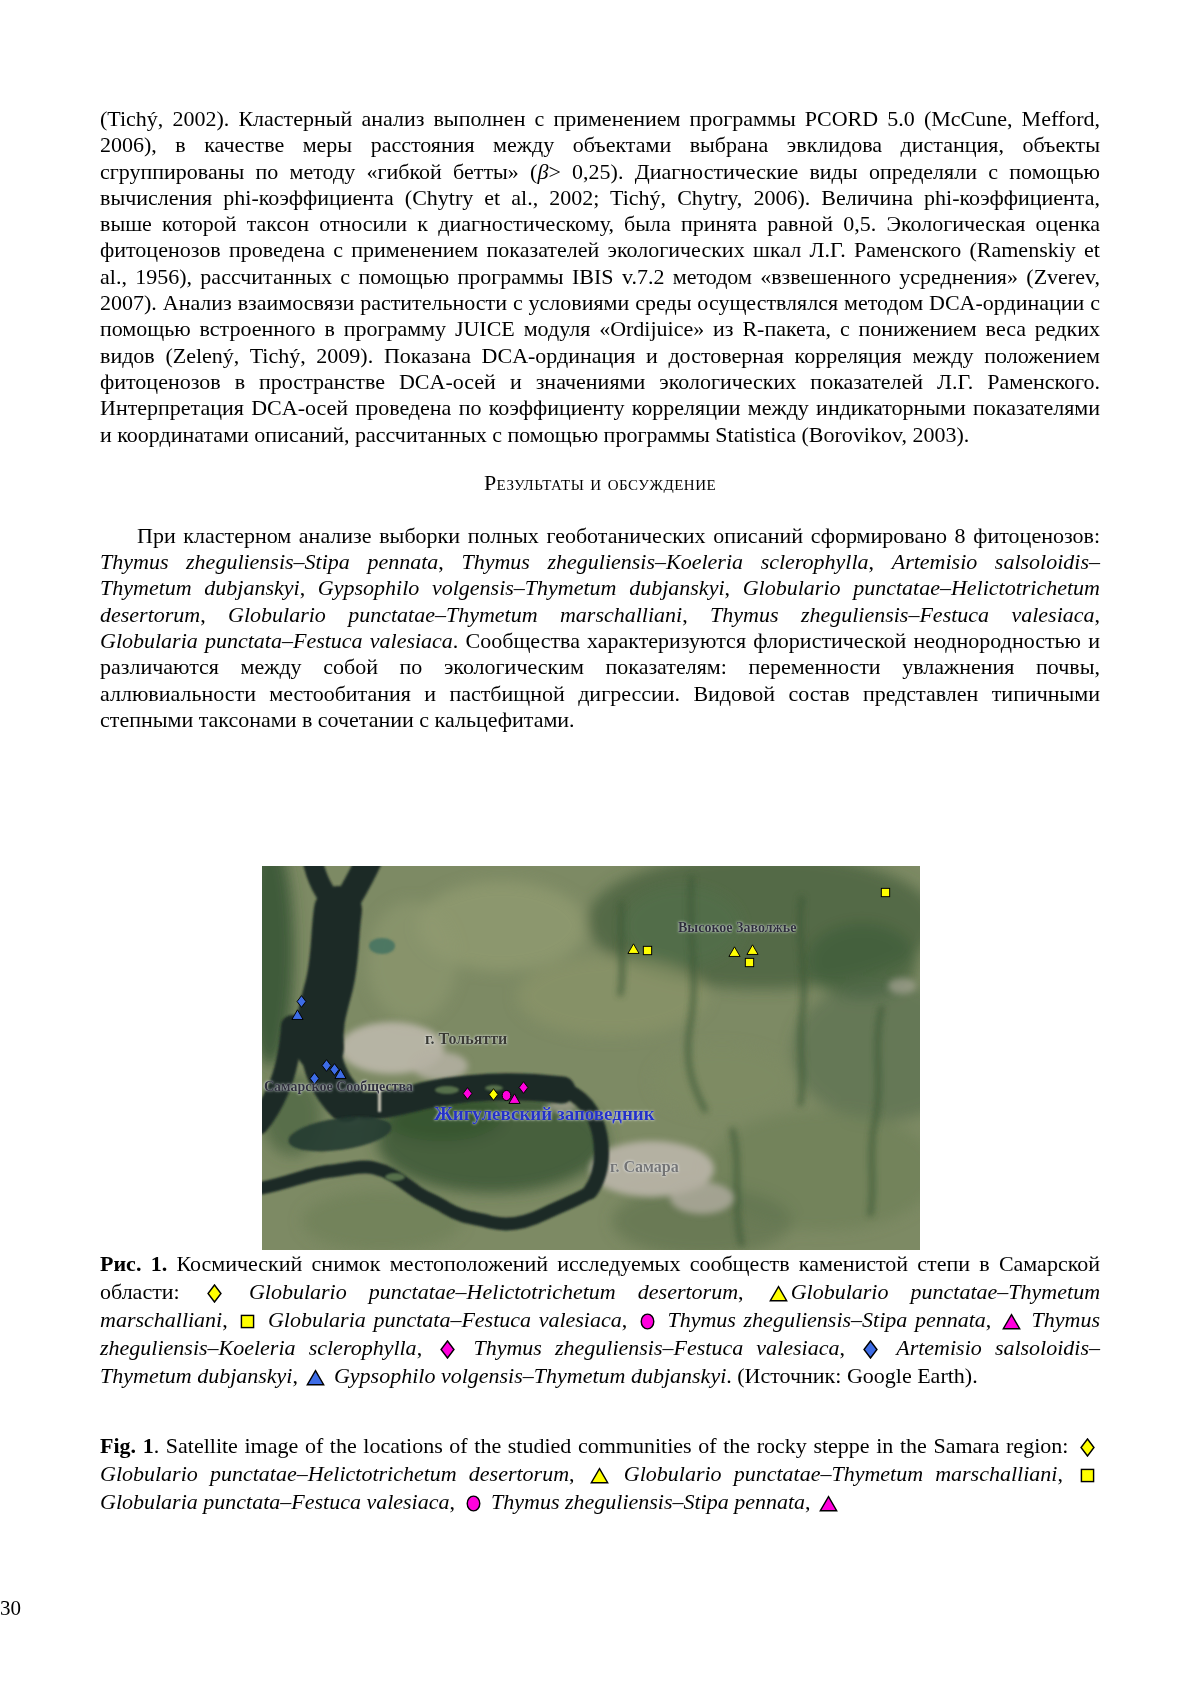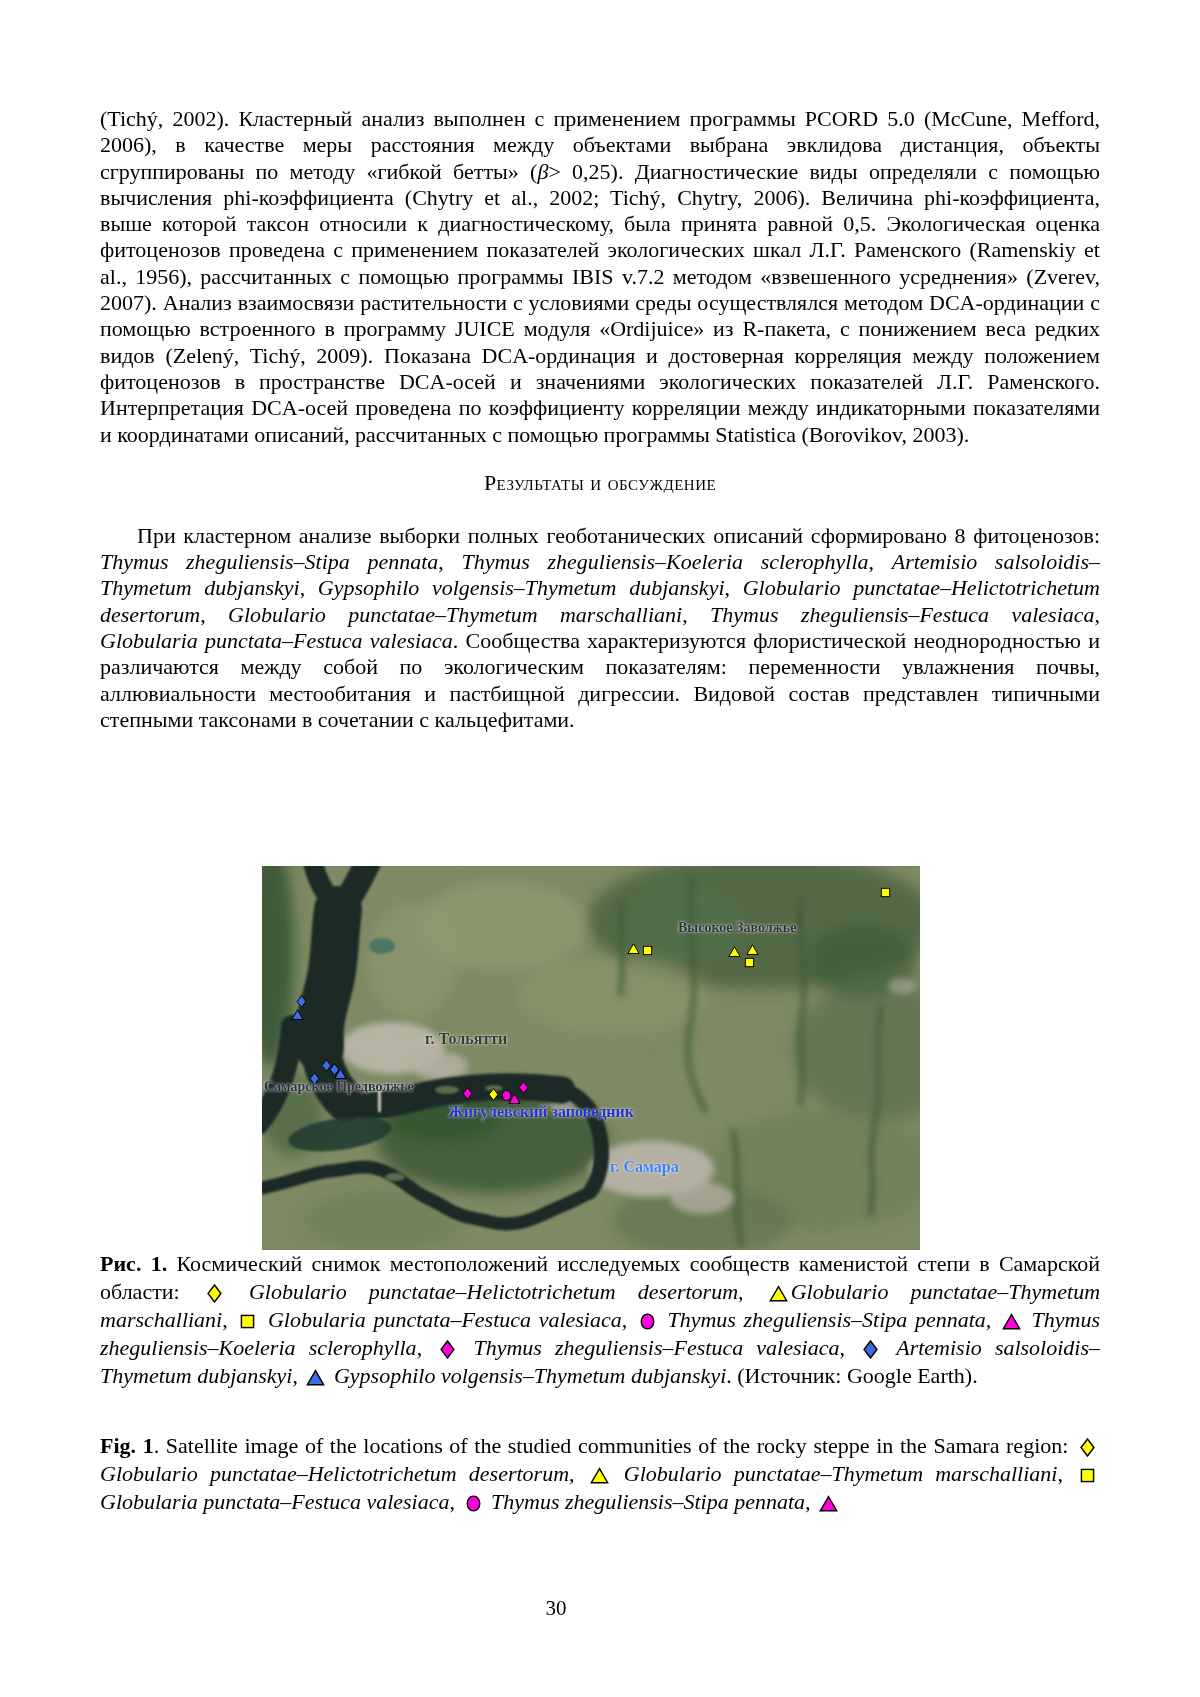--- a/index.html
+++ b/index.html
@@ -19,21 +19,21 @@
   .figure-map svg.terrain{position:absolute;left:0;top:0;}
   .map-overlay{position:absolute;left:0;top:0;width:658px;height:384px;}
   .map-label{position:absolute;font-family:"Liberation Serif",serif;font-weight:bold;
           white-space:nowrap;text-shadow:0 0 3px rgba(255,255,255,.85),0 0 1px rgba(210,230,255,.7);}
   .site{position:absolute;}
   .caption{position:absolute;left:100px;width:1000px;font-size:22px;line-height:28px;
           text-align:justify;}
   .caption-ru{top:1250px;}
   .caption-en{top:1432px;}
   .caption svg{vertical-align:-4px;margin:0 3px;}
-  .pagenum{position:absolute;top:1596px;left:0;width:1112px;text-align:center;font-size:21px;}
+  .pagenum{position:absolute;top:1596px;left:0;width:1112px;font-size:21px;}
 </style>
 </head>
 <body>
 
 <div class="page">
 
 
   <div class="bodyblock">
     <p class="para1"><span>(Tichý, 2002). Кластерный анализ выполнен с применением программы PCORD 5.0 (McCune, Mefford, 2006), в качестве меры расстояния между объектами выбрана эвклидова дистанция, объекты сгруппированы по методу «гибкой бетты» (</span><span class="it">β</span><span>&gt; 0,25). Диагностические виды определяли с помощью вычисления phi-коэффициента (Chytry et al., 2002; Tichý, Chytry, 2006). Величина phi-коэффициента, выше которой таксон относили к диагностическому, была принята равной 0,5. Экологическая оценка фитоценозов проведена с применением показателей экологических шкал Л.Г. Раменского (Ramenskiy et al., 1956), рассчитанных с помощью программы IBIS v.7.2 методом «взвешенного усреднения» (Zverev, 2007). Анализ взаимосвязи растительности с условиями среды осуществлялся методом DCA-ординации с помощью встроенного в программу JUICE модуля «Ordijuice» из R-пакета, с понижением веса редких видов (Zelený, Tichý, 2009). Показана DCA-ординация и достоверная корреляция между положением фитоценозов в пространстве DCA-осей и значениями экологических показателей Л.Г. Раменского. Интерпретация DCA-осей проведена по коэффициенту корреляции между индикаторными показателями и координатами описаний, рассчитанных с помощью программы Statistica (Borovikov, 2003).</span></p>
     <div class="section-heading">Результаты и обсуждение</div>
@@ -153,23 +153,23 @@
             <ellipse cx="10" cy="10" rx="6.6" ry="7.8" fill="#ff00dd" stroke="#000000" stroke-width="1.5"></ellipse>
           </svg></span>
         <span class="site" style="left: 245.5px; top: 224.5px;"><svg width="13" height="13" viewBox="0 0 20 20">
             <polygon points="10,2.8 18.6,17.6 1.4,17.6" fill="#ff00dd" stroke="#000000" stroke-width="1.5"></polygon>
           </svg></span>
         <span class="site" style="left: 254.5px; top: 213.5px;"><svg width="13" height="13" viewBox="0 0 20 20">
             <polygon points="10,1 16.8,10 10,19 3.2,10" fill="#ff00dd" stroke="#000000" stroke-width="1.5"></polygon>
           </svg></span>
         <div class="map-label" style="left: 416px; top: 54px; font-size: 14px; color: rgb(46, 46, 58);">Высокое Заволжье</div>
         <div class="map-label" style="left: 163px; top: 164px; font-size: 16px; color: rgb(58, 58, 51);">г. Тольятти</div>
-        <div class="map-label" style="left: 2px; top: 213px; font-size: 14px; color: rgb(48, 48, 60);">Самарское Предволжье</div>
-        <div class="map-label" style="left: 186px; top: 237px; font-size: 16px; color: rgb(36, 49, 200);">Жигулевский заповедник</div>
-        <div class="map-label" style="left: 348px; top: 292px; font-size: 16px; color: #3b82f6;">г. Самара</div>
+        <div class="map-label" style="left: 2px; top: 213px; font-size: 14px; color: rgb(48, 48, 60);">Самарское Сообщества</div>
+        <div class="map-label" style="left: 172px; top: 237px; font-size: 19px; color: rgb(36, 49, 200);">Жигулевский заповедник</div>
+        <div class="map-label" style="left: 348px; top: 292px; font-size: 16px; color: #737373;">г. Самара</div>
       </div>
   </div>
 
   <div class="caption caption-ru"><span class="bd">Рис. 1. </span><span>Космический снимок местоположений исследуемых сообществ каменистой степи в Самарской области: </span><svg width="19" height="19" viewBox="0 0 20 20">
         <polygon points="10,1 16.8,10 10,19 3.2,10" fill="#ffff00" stroke="#000000" stroke-width="1.5"></polygon>
       </svg><span> </span><span class="it">Globulario punctatae–Helictotrichetum desertorum</span><span>, </span><svg width="19" height="19" viewBox="0 0 20 20">
         <polygon points="10,2.8 18.6,17.6 1.4,17.6" fill="#ffff00" stroke="#000000" stroke-width="1.5"></polygon>
       </svg><span class="it">Globulario punctatae–Thymetum marschalliani</span><span>, </span><svg width="19" height="19" viewBox="0 0 20 20">
         <rect x="3.6" y="3.6" width="12.8" height="12.8" fill="#ffff00" stroke="#000000" stroke-width="1.5"></rect>
       </svg><span> </span><span class="it">Globularia punctata–Festuca valesiaca</span><span>, </span><svg width="19" height="19" viewBox="0 0 20 20">

